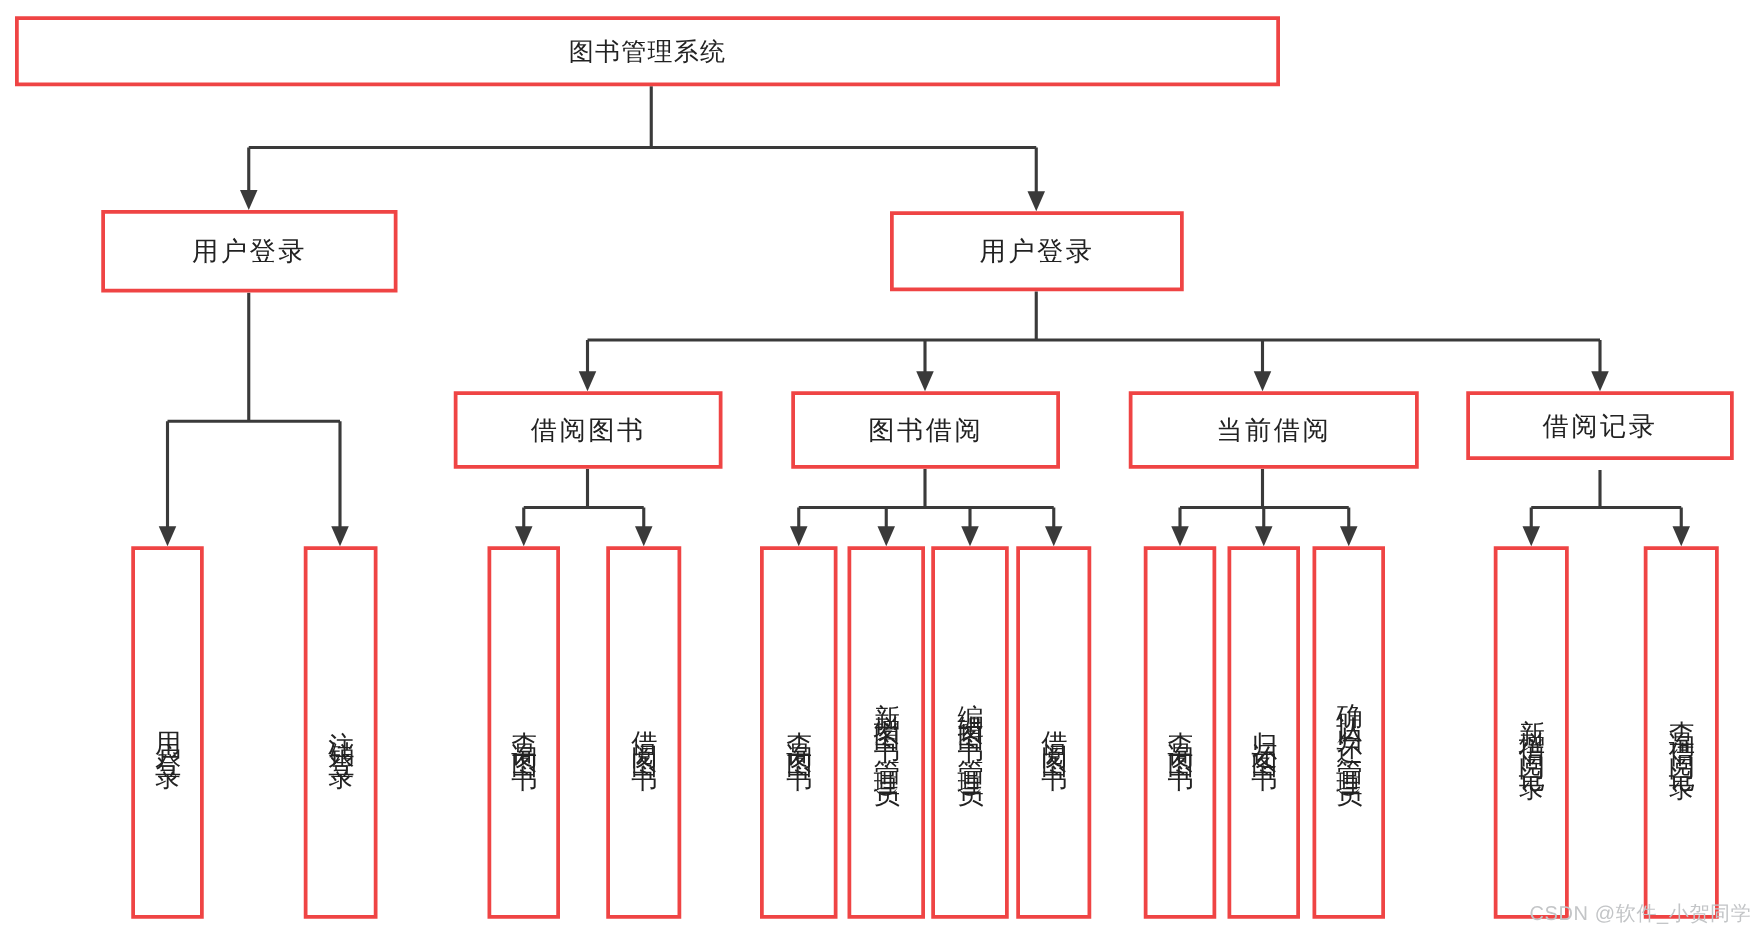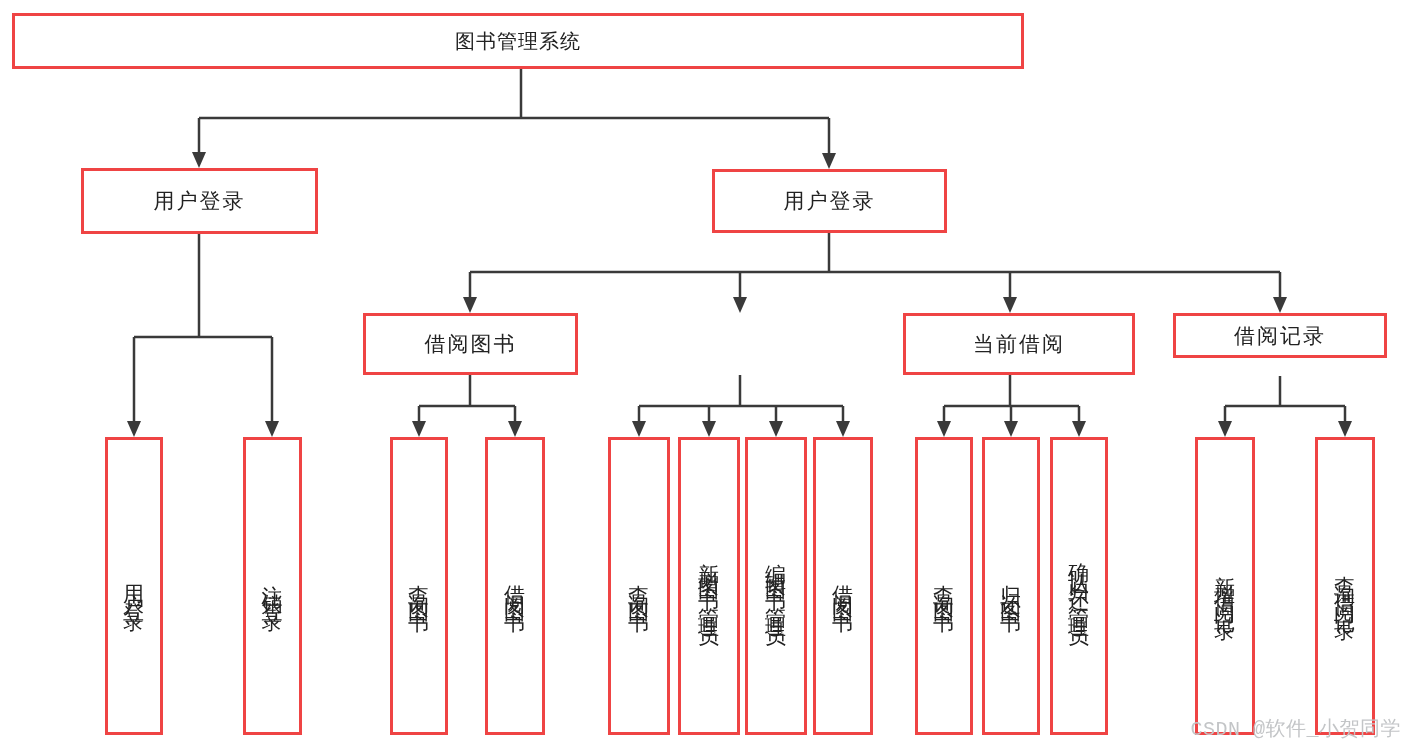--- a/index.html
+++ b/index.html
@@ -49,26 +49,25 @@
   .leaf .vlabel {
     font-size: 21px;
     letter-spacing: 9px;
     line-height: 1;
     white-space: nowrap;
   }
   .watermark {
     position: absolute;
     right: 4px;
     bottom: 5px;
-    font-size: 20px;
+    font-size: 16px;
     color: #c3c5c7;
     letter-spacing: 0.5px;
     z-index: 5;
     pointer-events: none;
-    font-family: Liberation Mono, monospace;
   }
 </style>
 </head>
 <body>
 
 <div class="canvas">
 
   <svg class="connectors" viewBox="0 0 1405 747" xmlns="http://www.w3.org/2000/svg" aria-hidden="true">
     <g stroke="#3a3a3a" stroke-width="2.5" fill="none">
 
@@ -142,24 +141,27 @@
   <div class="box" style="left:81px;top:168px;width:237px;height:66px">
     <span class="hlabel">用户登录</span>
   </div>
   <div class="box" style="left:712px;top:169px;width:235px;height:64px">
     <span class="hlabel">用户登录</span>
   </div>
 
   <div class="box" style="left:363px;top:313px;width:215px;height:62px">
     <span class="hlabel">借阅图书</span>
   </div>
+  <div class="box" style="left:633px;top:313px;width:215px;height:62px">
+    <span class="hlabel">图书借阅</span>
+  </div>
   <div class="box" style="left:903px;top:313px;width:232px;height:62px">
     <span class="hlabel">当前借阅</span>
   </div>
-  <div class="box" style="left:1173px;top:313px;width:214px;height:45px">
+  <div class="box" style="left:1173px;top:313px;width:214px;height:55px">
     <span class="hlabel">借阅记录</span>
   </div>
 
   <div class="box leaf" style="left:105px;top:437px;width:58px;height:298px">
     <span class="vlabel">用户登录</span>
   </div>
   <div class="box leaf" style="left:243px;top:437px;width:59px;height:298px">
     <span class="vlabel">注销登录</span>
   </div>
 

